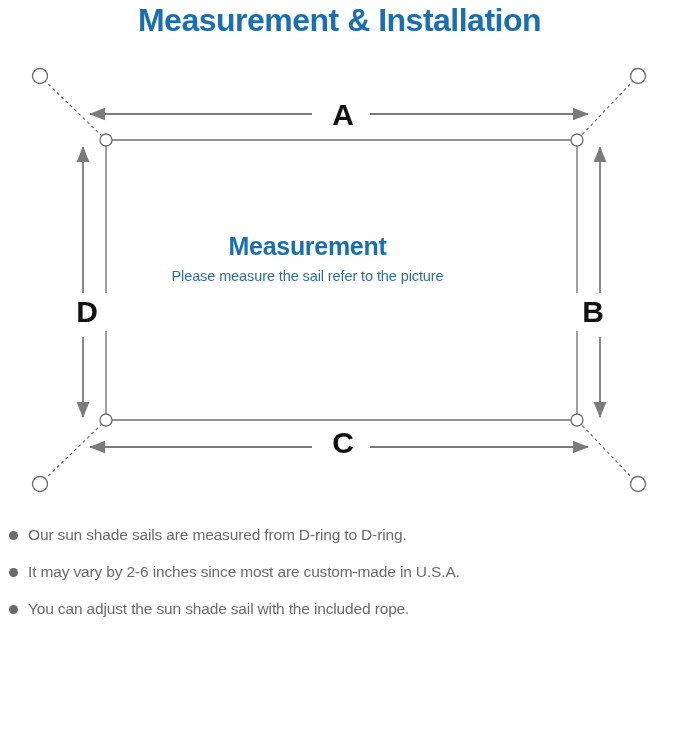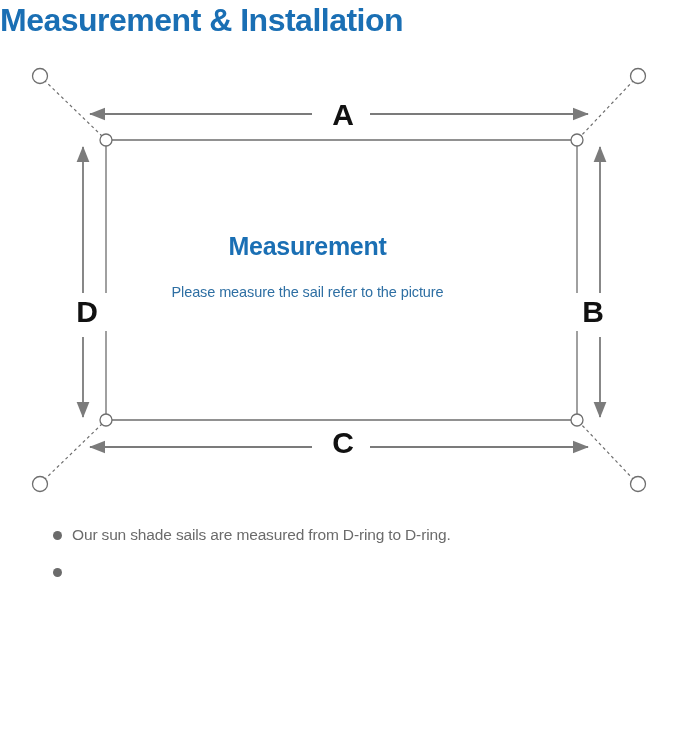--- a/index.html
+++ b/index.html
@@ -14,21 +14,21 @@
     font-family: "Liberation Sans", sans-serif;
     overflow: hidden;
   }
 
   
   #title {
     position: absolute;
     left: 0;
     top: 0;
     width: 679px;
-    text-align: left;
+    text-align: center;
     font-family: "Liberation Sans", sans-serif;
     font-size: 32px;
     font-weight: bold;
     color: #1a6fb4;
     letter-spacing: -0.5px;
     line-height: 40px;
     white-space: nowrap;
   }
 
   
@@ -74,42 +74,41 @@
     color: #1a6fb4;
     line-height: 32px;
     letter-spacing: -0.3px;
   }
   #center-sub {
     font-family: "Liberation Sans", sans-serif;
     font-size: 14.5px;
     font-weight: normal;
     color: #2e6fa3;
     line-height: 22px;
-    margin-top: 19px;
+    margin-top: 3px;
     letter-spacing: -0.1px;
   }
 
   
   #notes {
     position: absolute;
     left: 0;
     top: 524px;
     width: 679px;
   }
   .note-item {
     position: relative;
     padding-left: 28px;
     padding-right: 6px;
     margin-bottom: 15px;
     font-family: "Liberation Sans", sans-serif;
     font-size: 15.5px;
     color: #6b6b6b;
     line-height: 22px;
     letter-spacing: -0.15px;
-    margin-left: 44px;
   }
   .note-bullet {
     position: absolute;
     left: 9px;
     top: 7px;
     width: 9px;
     height: 9px;
     border-radius: 50%;
     background: #6b6b6b;
   }
@@ -177,18 +176,23 @@
 
 <div id="notes">
 
   <div class="note-item">
     <span class="note-bullet"></span>
     <span>Our sun shade sails are measured from D-ring to D-ring.</span>
   </div>
 
   <div class="note-item">
     <span class="note-bullet"></span>
+    <span>It may vary by 2-6 inches since most are custom-made in U.S.A.</span>
   </div>
 
 
+  <div class="note-item">
+    <span class="note-bullet"></span>
+    <span>You can adjust the sun shade sail with the included rope.</span>
+  </div>
 
 
 </div>
 
 </body></html>

